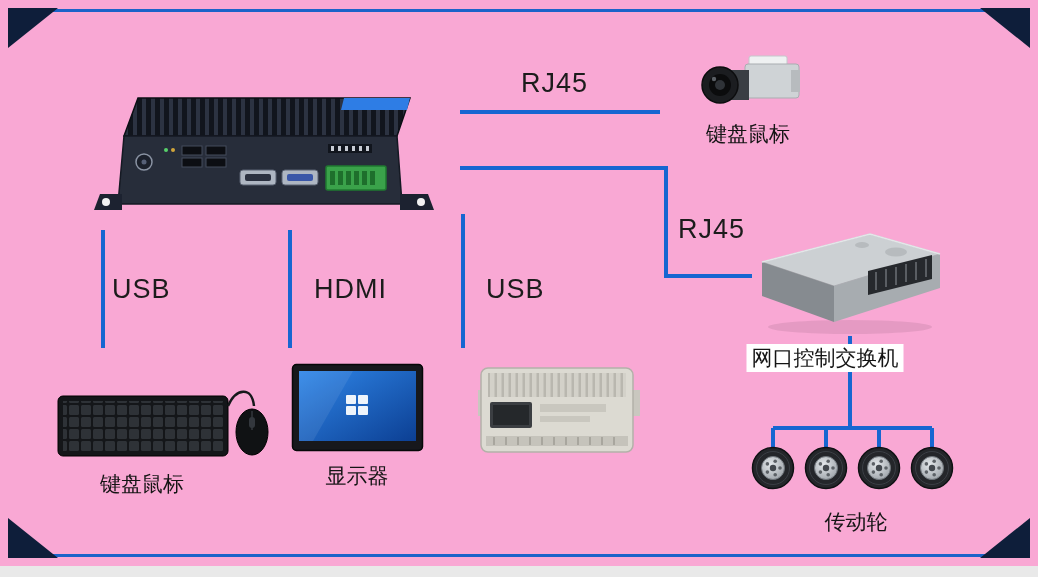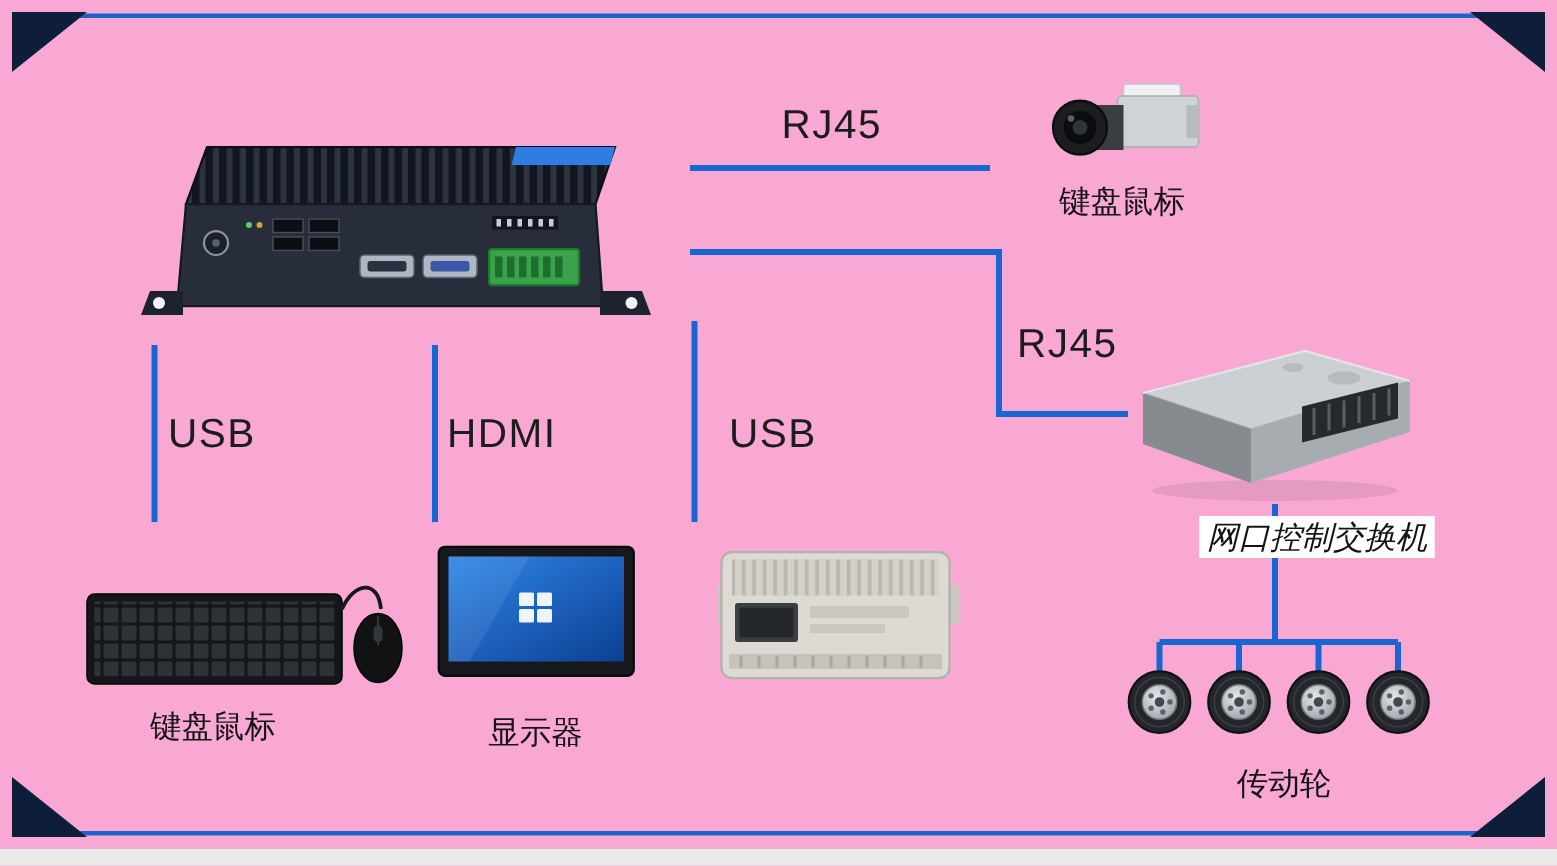--- a/index.html
+++ b/index.html
@@ -254,22 +254,22 @@
       <circle cx="16.4" cy="26.1" r="1.8" fill="#5c6166"></circle>
         <circle cx="16.4" cy="17.9" r="1.8" fill="#5c6166"></circle>
       <circle cx="24.2" cy="15.3" r="1.8" fill="#5c6166"></circle>
       <circle cx="22" cy="22" r="3.2" fill="#43484e"></circle>
     </svg>
   </div>
 
   <div class="conn-label" style="left:521px; top:68px;">RJ45</div>
   <div class="conn-label" style="left:678px; top:214px;">RJ45</div>
   <div class="conn-label" style="left:112px; top:274px;">USB</div>
-  <div class="conn-label" style="left:298px; top:274px;">HDMI</div>
+  <div class="conn-label" style="left:314px; top:274px;">HDMI</div>
   <div class="conn-label" style="left:486px; top:274px;">USB</div>
 
   <div class="node-label" style="left:748px; top:120px;">键盘鼠标</div>
-  <div class="node-label on-wire" style="left:878px; top:344px;font-style:italic;">网口控制交换机</div>
+  <div class="node-label on-wire" style="left:825px; top:344px;">网口控制交换机</div>
   <div class="node-label" style="left:142px; top:470px;text-align:center;">键盘鼠标</div>
-  <div class="node-label" style="left:357px; top:474px;">显示器</div>
+  <div class="node-label" style="left:357px; top:462px;">显示器</div>
   <div class="node-label" style="left:856px; top:508px;">传动轮</div>
 
 </div>
 
 </body></html>

